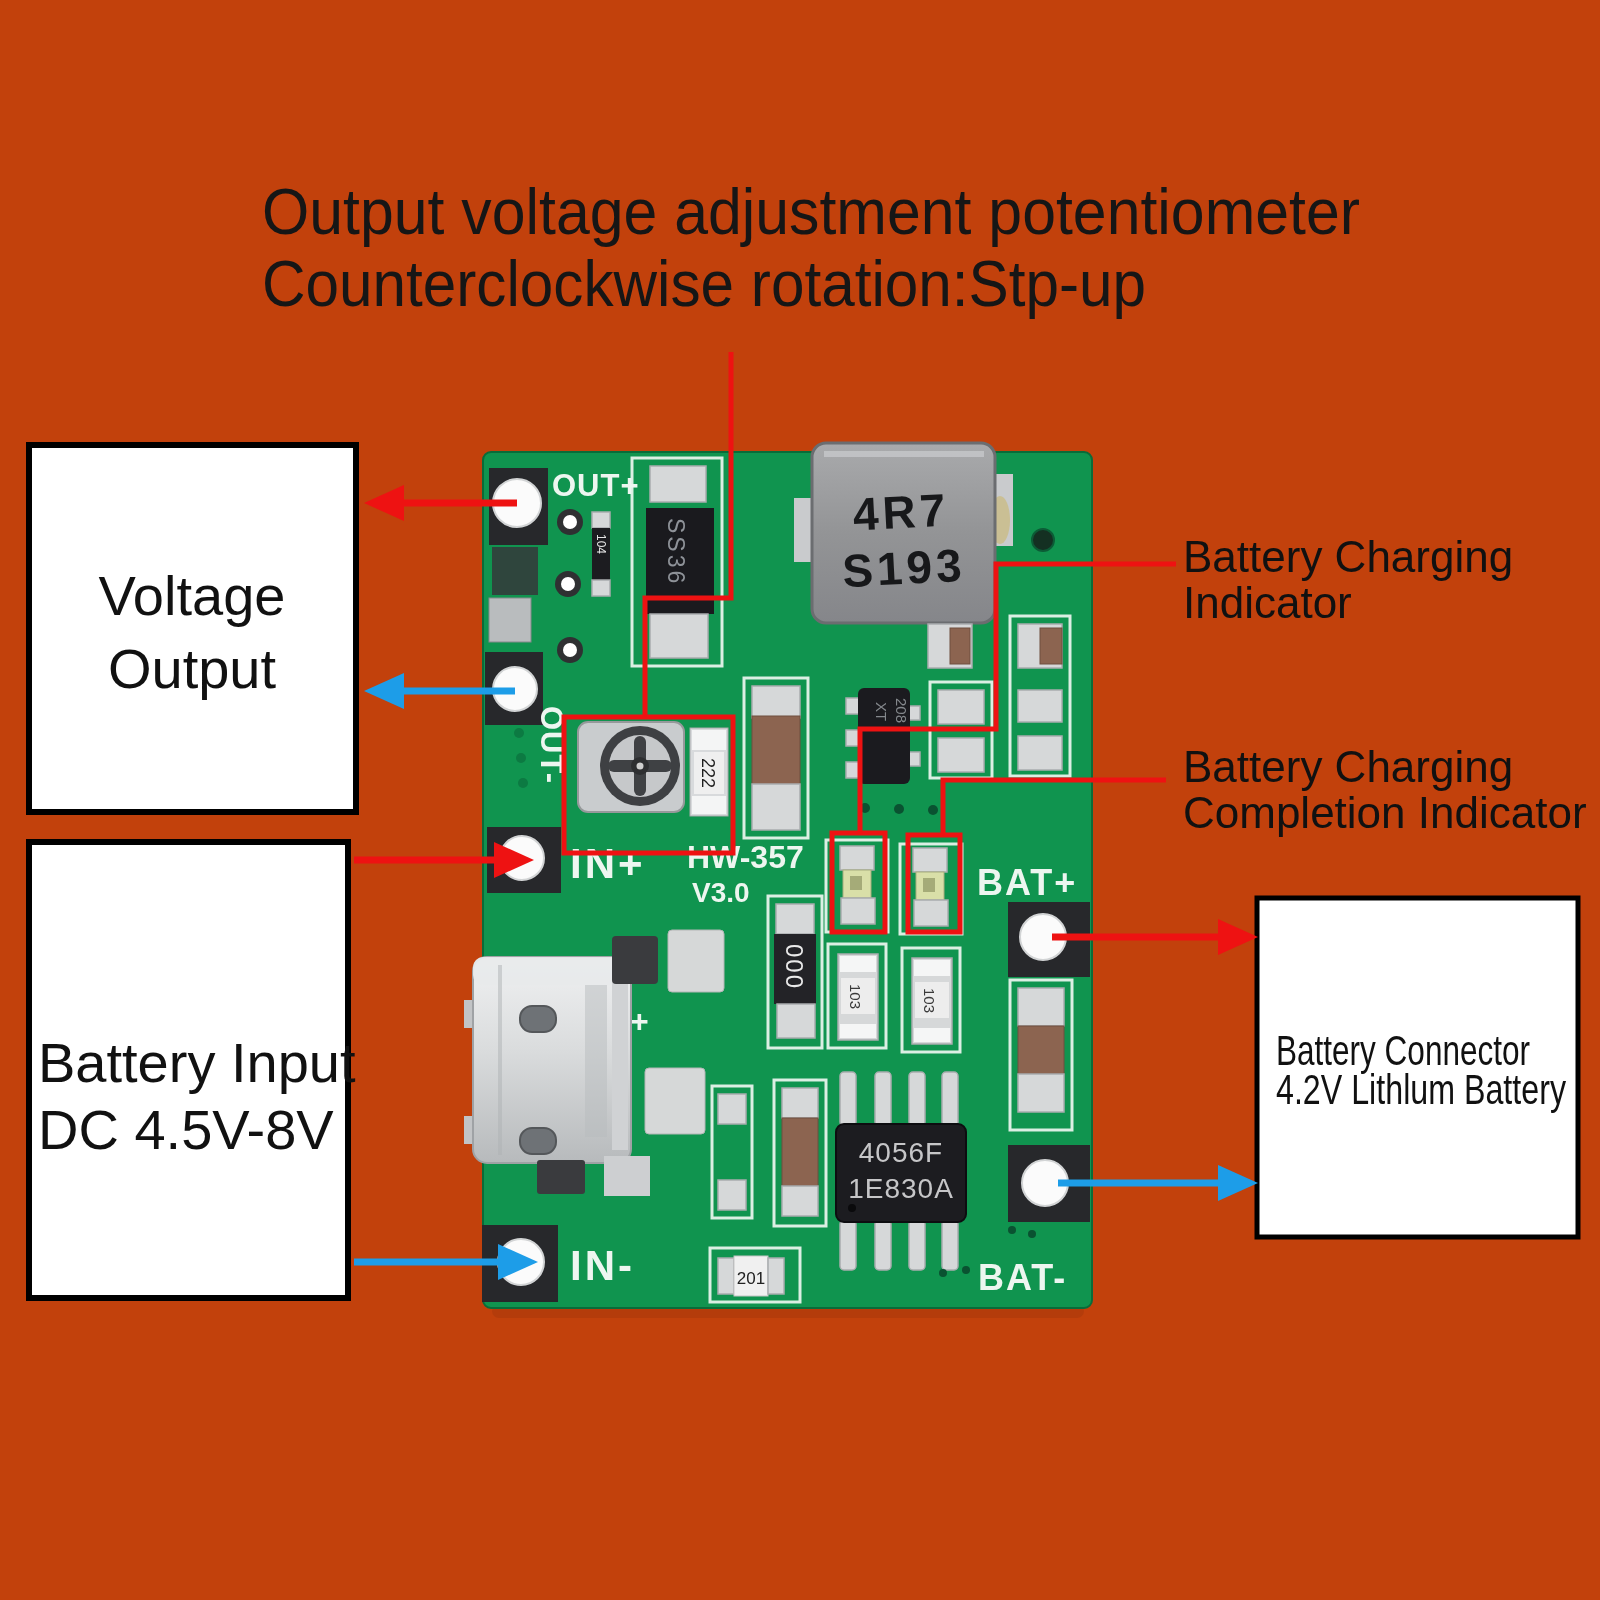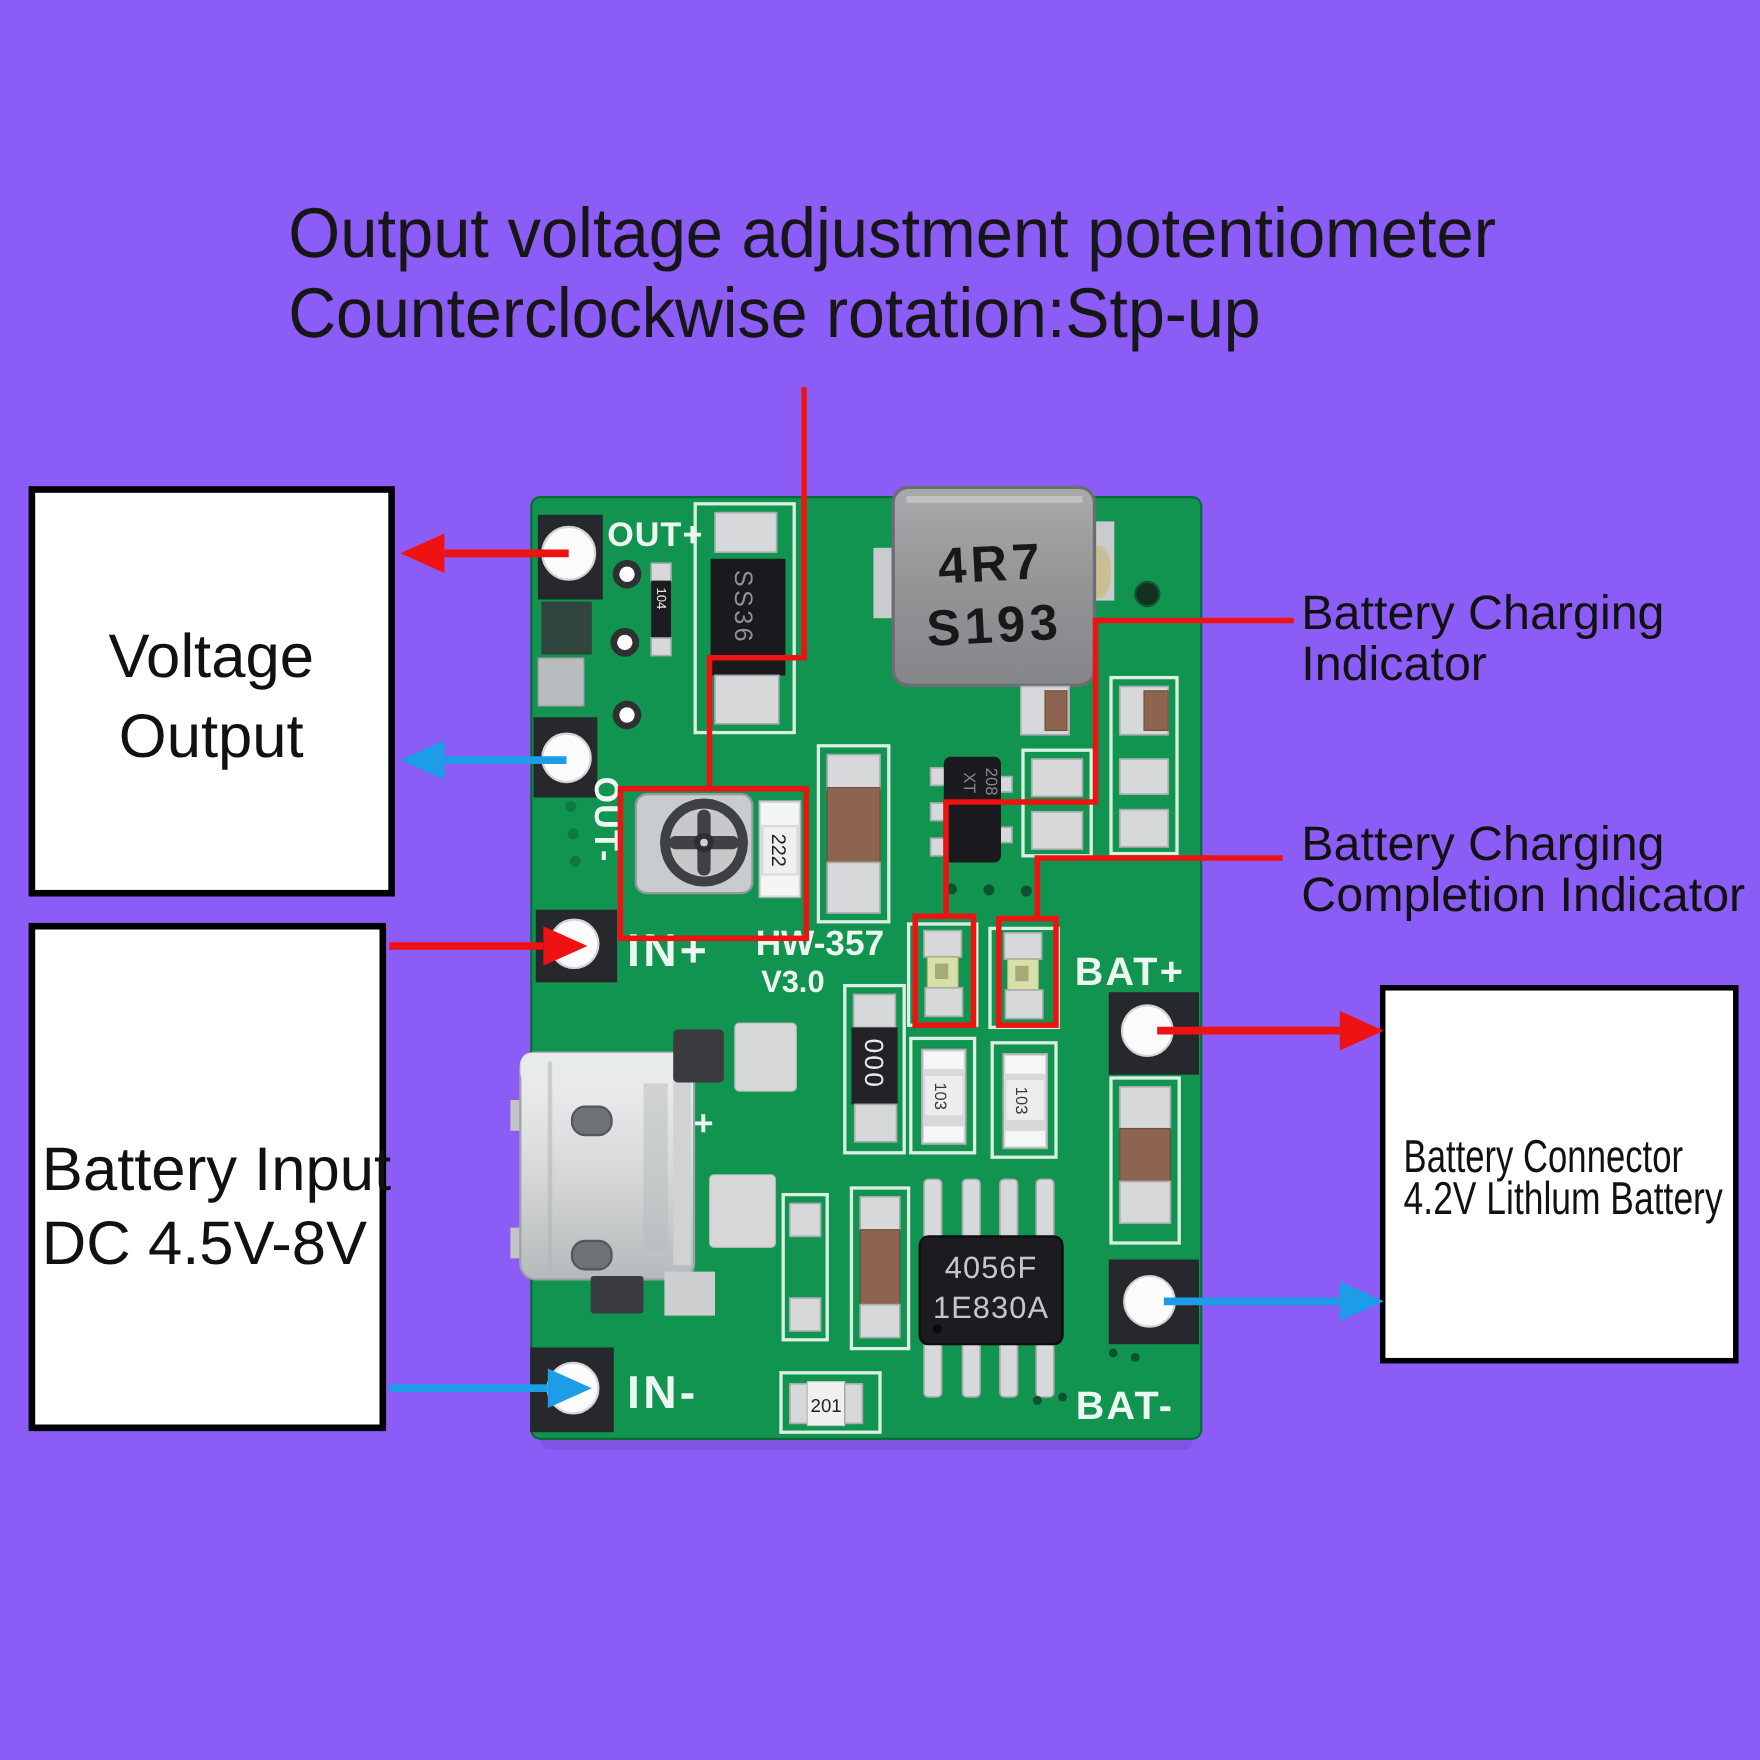--- a/index.html
+++ b/index.html
@@ -1,16 +1,16 @@
 <!DOCTYPE html>
 <html><head>
 <meta charset="utf-8">
 <style>
   html,body{margin:0;padding:0;background:#ffffff;}
-  .stage{position:relative;width:1600px;height:1600px;background:#8b5cf6;overflow:hidden;}
+  .stage{position:relative;width:1600px;height:1600px;background:#c2410c;overflow:hidden;}
   svg{position:absolute;left:0;top:0;}
   text{font-family:"Liberation Sans","DejaVu Sans",sans-serif;}
   .caption{fill:#161616;font-size:64px;}
   .boxlbl{fill:#111;font-size:56px;}
   .boxlbl-sm{fill:#111;font-size:42px;}
   .sidelbl{fill:#111;font-size:44px;}
   .ss{fill:#EDF6F0;font-weight:bold;}
   .frame{fill:none;stroke:#EDF6F0;stroke-width:3;opacity:.92;}
   .silver{fill:#D6D8D9;stroke:#A9ACAE;stroke-width:1.5;}
   .padblk{fill:#27282B;}

